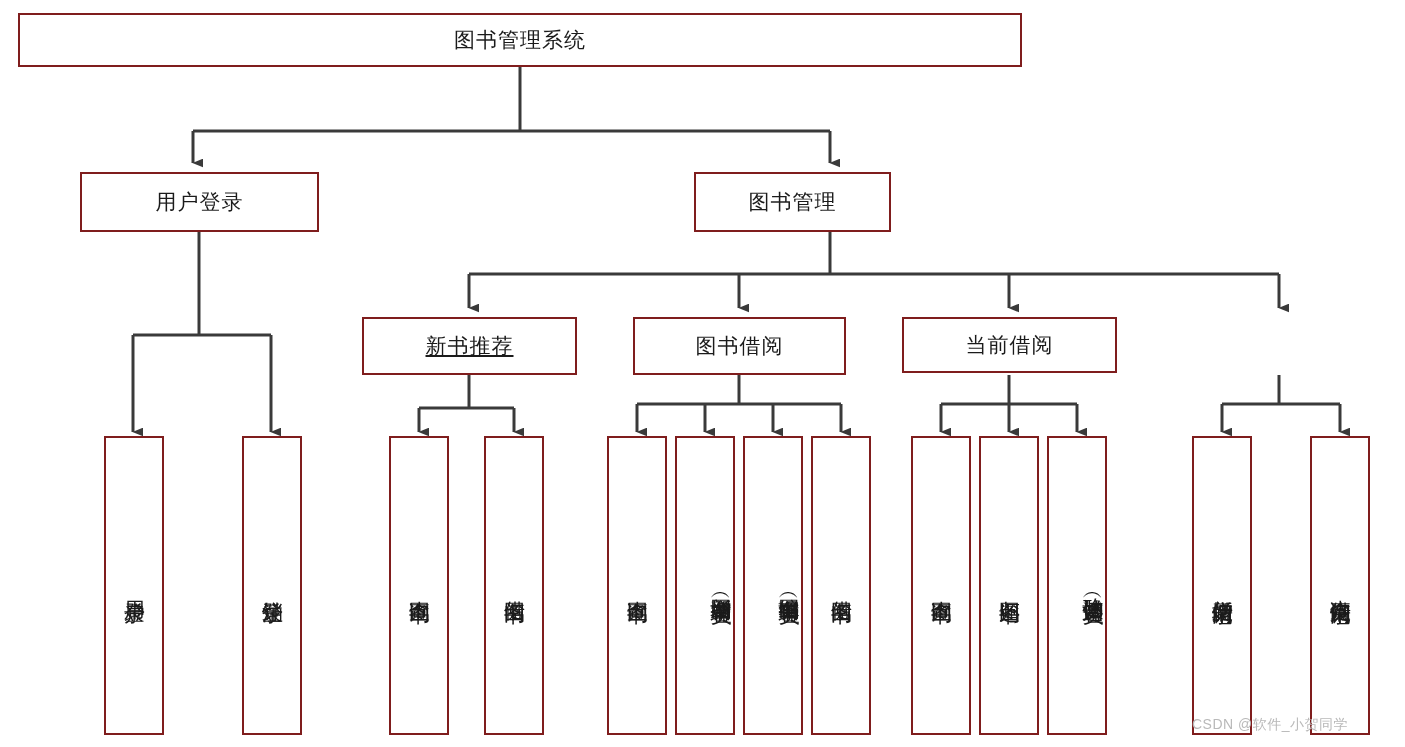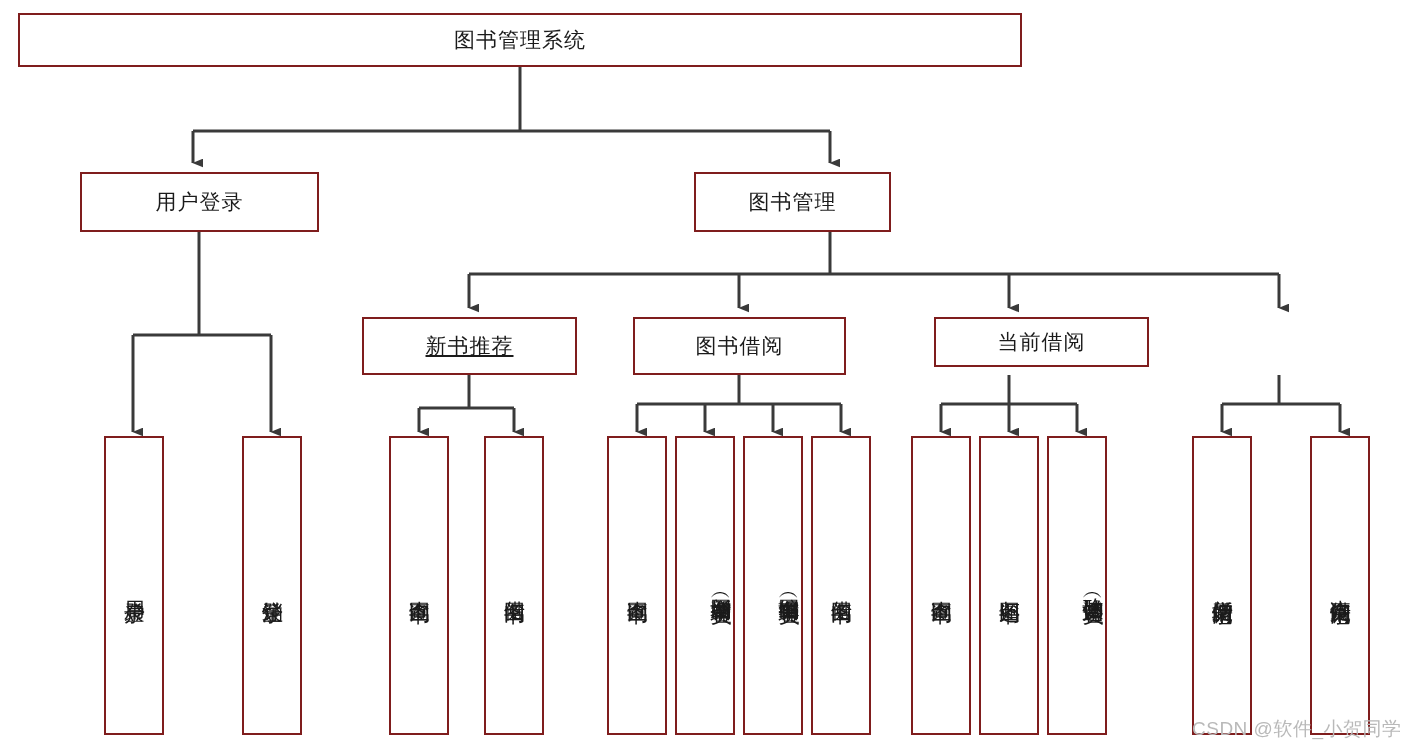--- a/index.html
+++ b/index.html
@@ -56,21 +56,21 @@
   }
   .node.vert.midstart {
     align-items: center;
   }
   .root {
     font-size: 22px;
   }
   .watermark {
     position: absolute;
     color: #b9b9b9;
-    font-size: 19px;
+    font-size: 14px;
     white-space: nowrap;
     letter-spacing: 0.5px;
   }
 </style>
 </head>
 <body>
 
 <div id="canvas">
 
   <svg id="wires" viewBox="0 0 1405 747">
@@ -133,21 +133,21 @@
   <div class="node horiz" style="left:694px; top:172px; width:197px; height:60px;">
     <span>图书管理</span>
   </div>
 
   <div class="node horiz" style="left:362px; top:317px; width:215px; height:58px;text-decoration:underline;">
     <span>新书推荐</span>
   </div>
   <div class="node horiz" style="left:633px; top:317px; width:213px; height:58px;">
     <span>图书借阅</span>
   </div>
-  <div class="node horiz" style="left:902px; top:317px; width:215px; height:50px;margin-left:32px;">
+  <div class="node horiz" style="left:902px; top:317px; width:215px; height:56px;">
     <span>当前借阅</span>
   </div>
 
   <div class="node vert midstart" style="left:104px; top:436px; width:60px; height:299px;">
     <span>用户登录</span>
   </div>
   <div class="node vert midstart" style="left:242px; top:436px; width:60px; height:299px;">
     <span>注销登录</span>
   </div>
 

